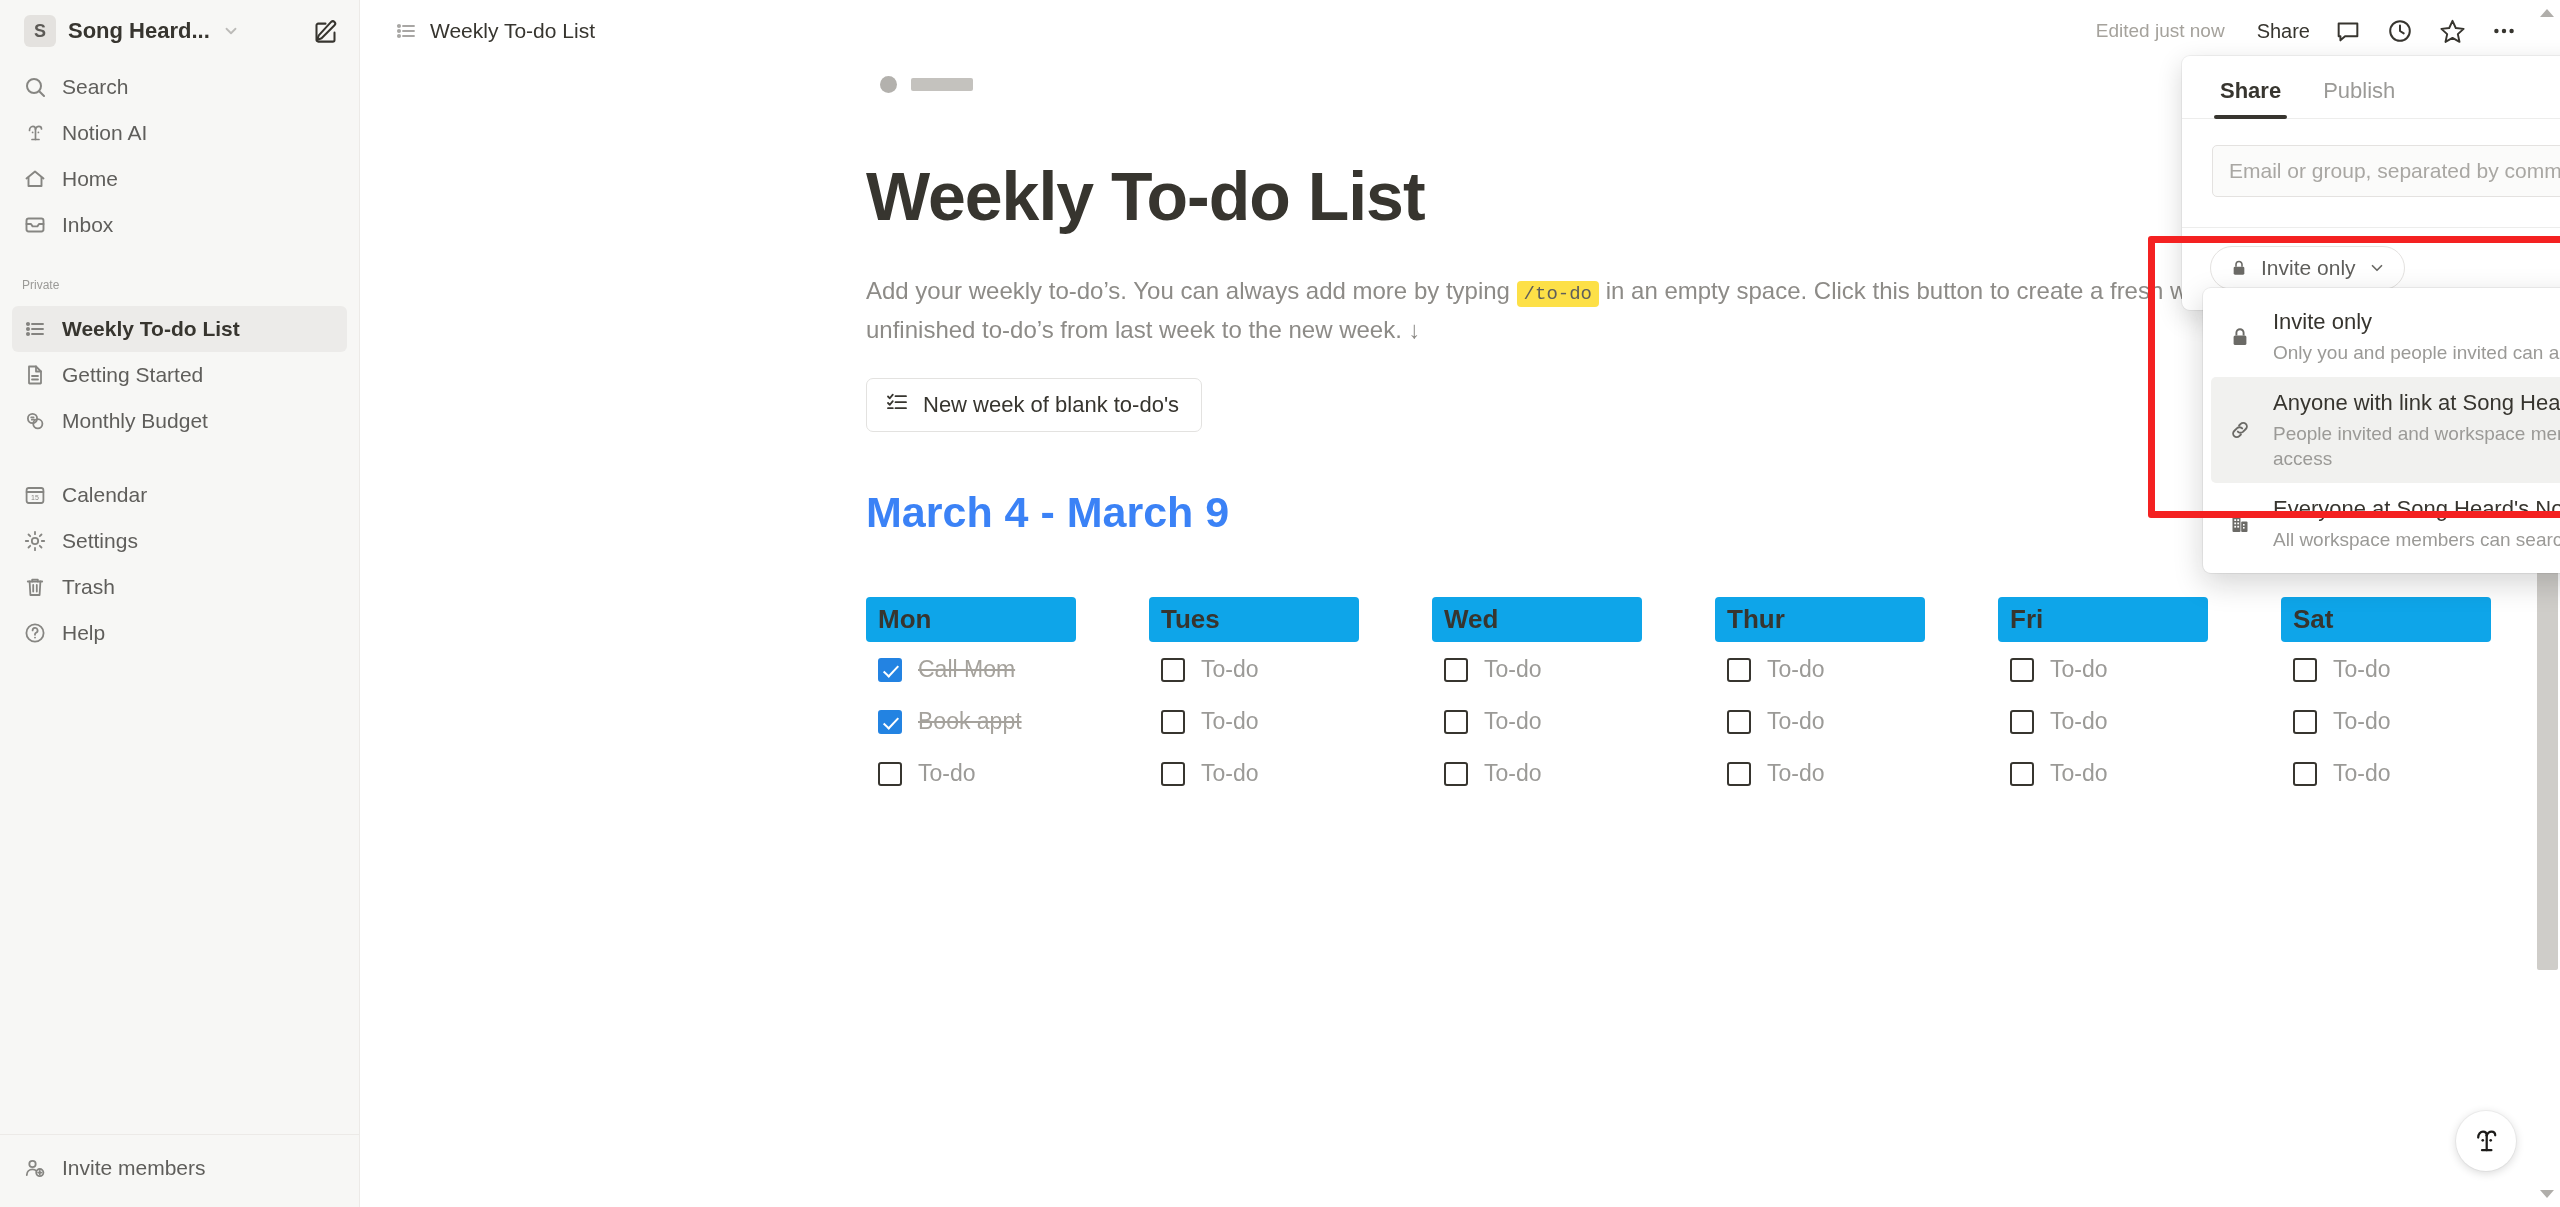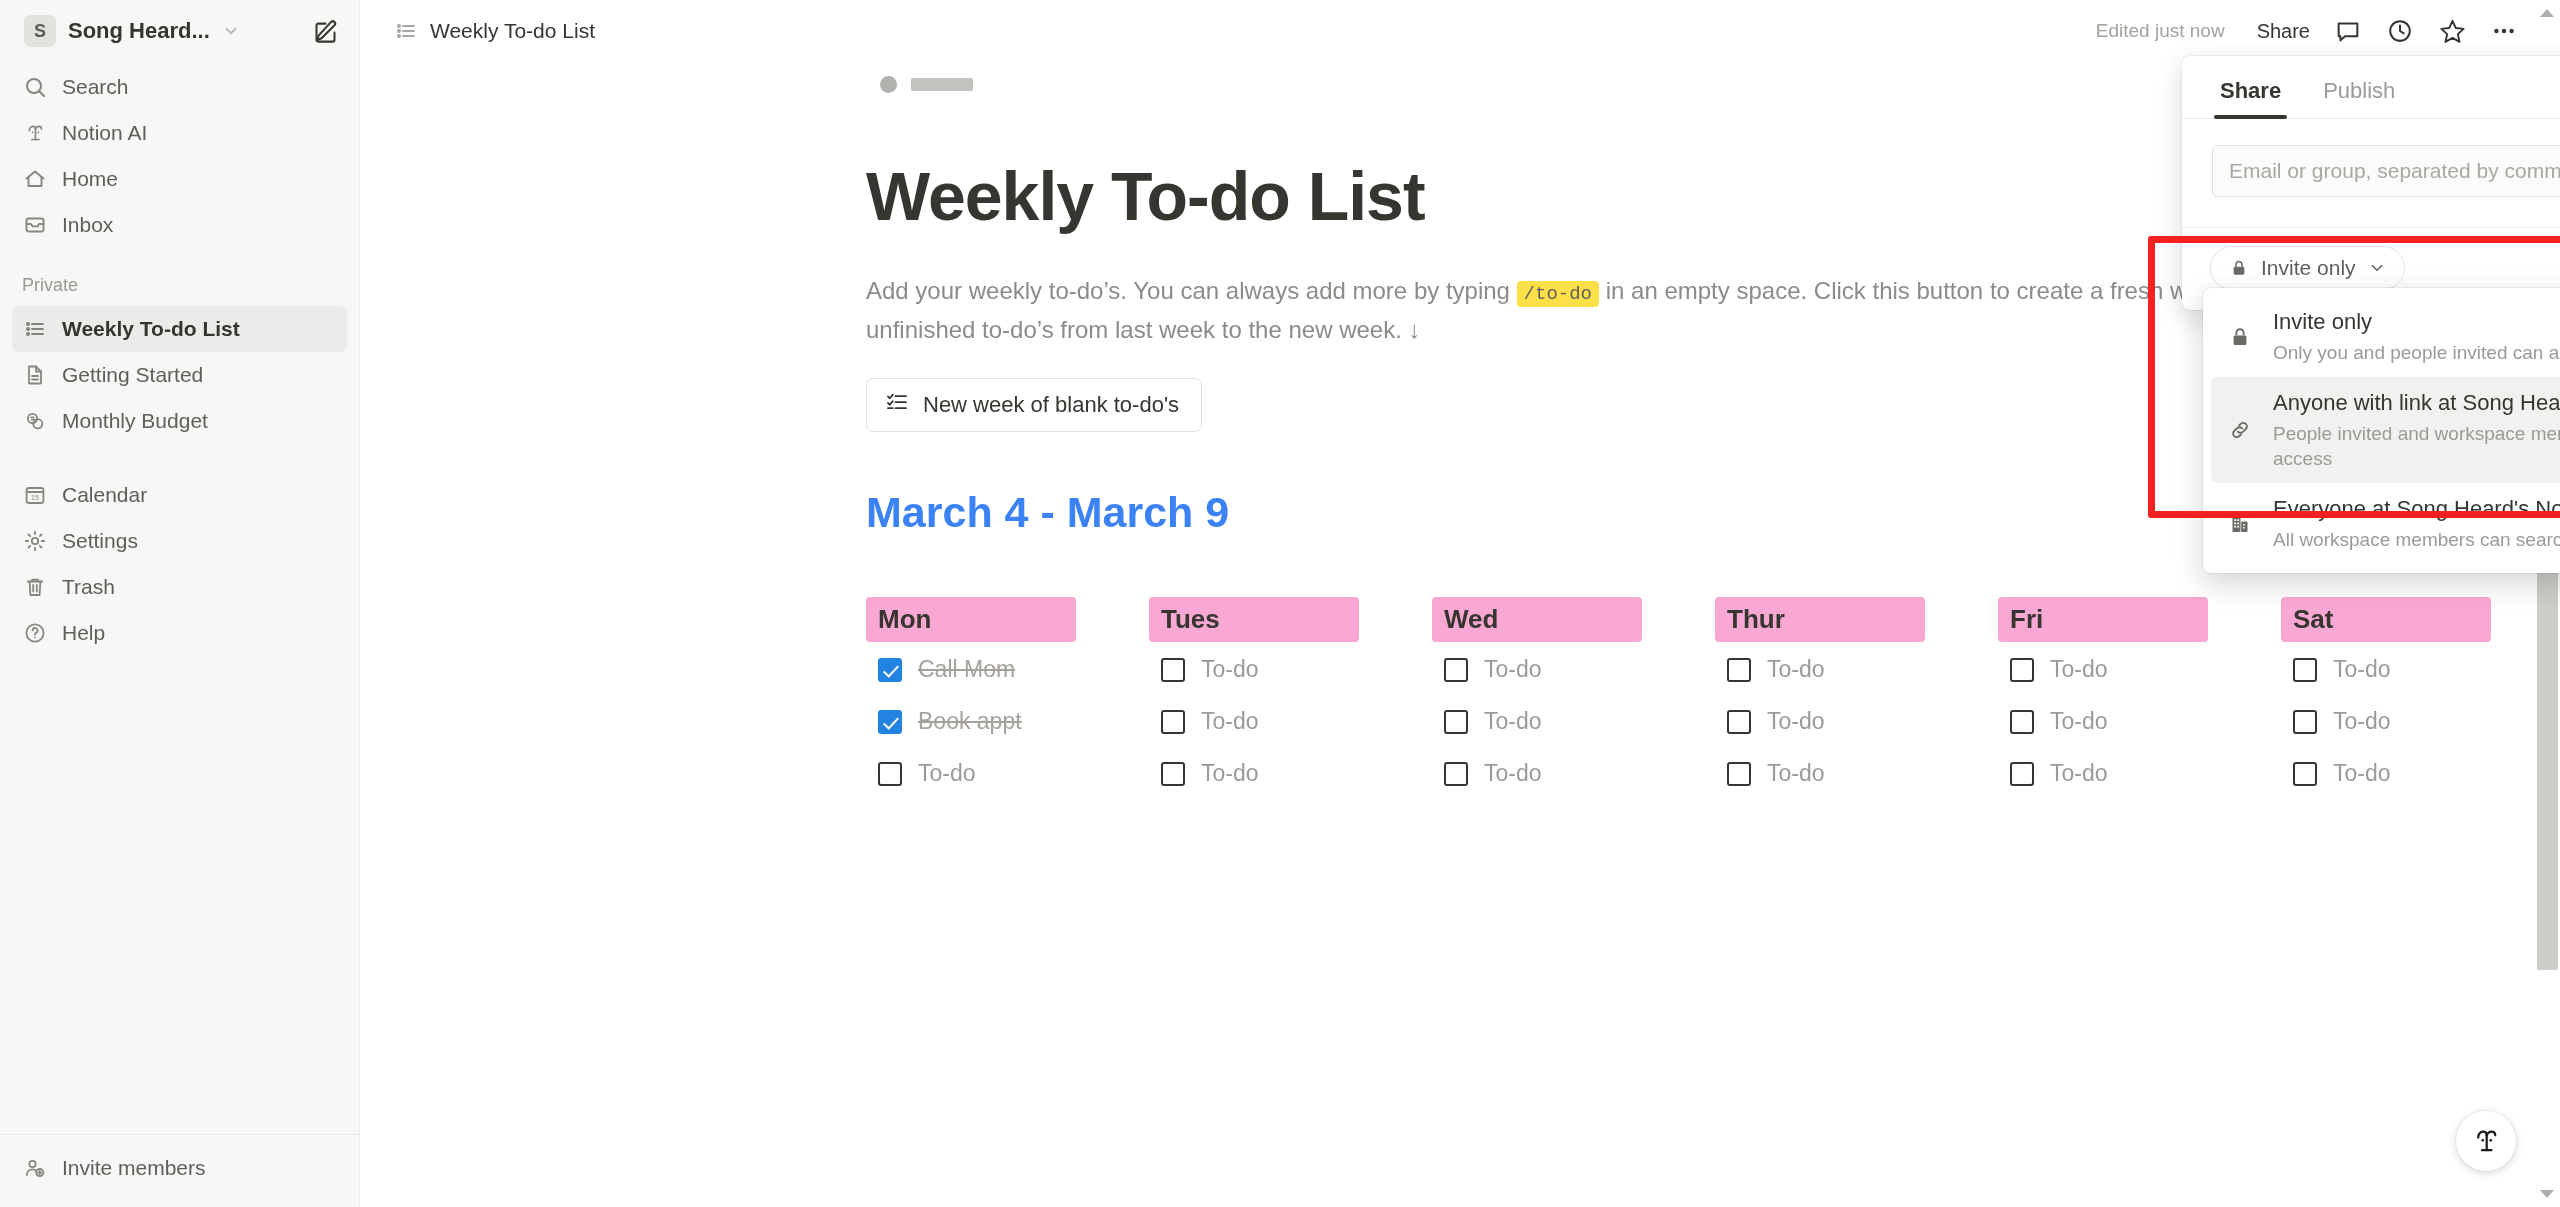--- a/index.html
+++ b/index.html
@@ -38,21 +38,21 @@
 
   .nav { padding: 2px 12px 0 12px; }
   .nav-item {
     display: flex; align-items: center; gap: 14px;
     height: 46px; padding: 0 10px; border-radius: 6px;
     font-size: 21px; color: #5f5e5b; cursor: pointer; white-space: nowrap;
   }
   .nav-item .ico { width: 26px; height: 26px; flex: 0 0 26px; display: flex; align-items: center; justify-content: center; opacity: .8; }
   .nav-item.active { background: #ecebe9; color: #37352f; font-weight: 600; }
   .sec-label {
-    font-size: 18px; color: #9b9a97; font-weight: 500;
+    font-size: 12px; color: #9b9a97; font-weight: 500;
     padding: 0 22px; margin-top: 24px; margin-bottom: 6px; height: 26px;
     display: flex; align-items: center;
   }
   .nav-gap { height: 26px; }
 
   .sidebar-footer {
     position: absolute; left: 0; bottom: 0; width: 360px;
     border-top: 1px solid #eceae7; padding: 10px 12px 16px 12px;
   }
 
@@ -84,21 +84,21 @@
     display: inline-flex; align-items: center; gap: 14px;
     margin-top: 28px; padding: 11px 22px 11px 18px;
     border: 1px solid #e3e2e0; border-radius: 7px;
     font-size: 22px; color: #37352f; background: #fff; cursor: pointer;
   }
   .h2 { margin-top: 56px; font-size: 43px; font-weight: 700; color: #3b82f6; }
 
   .week-grid { display: flex; margin-top: 60px; gap: 0; }
   .day-col { width: 283px; flex: 0 0 283px; }
   .day-head {
-    background: #f9a8d4; border-radius: 4px;
+    background: #0ea5e9; border-radius: 4px;
     font-size: 26px; font-weight: 600; color: #37352f;
     padding: 7px 12px; display: inline-block; min-width: 210px;
   }
   .todo-row { display: flex; align-items: center; gap: 16px; height: 48px; margin-top: 4px; padding-left: 12px; }
   .cbox {
     width: 24px; height: 24px; flex: 0 0 24px;
     border: 2.2px solid #37352f; border-radius: 3px; background: #fff;
     cursor: pointer; position: relative;
   }
   .cbox.checked { background: #2383e2; border-color: #2383e2; }

